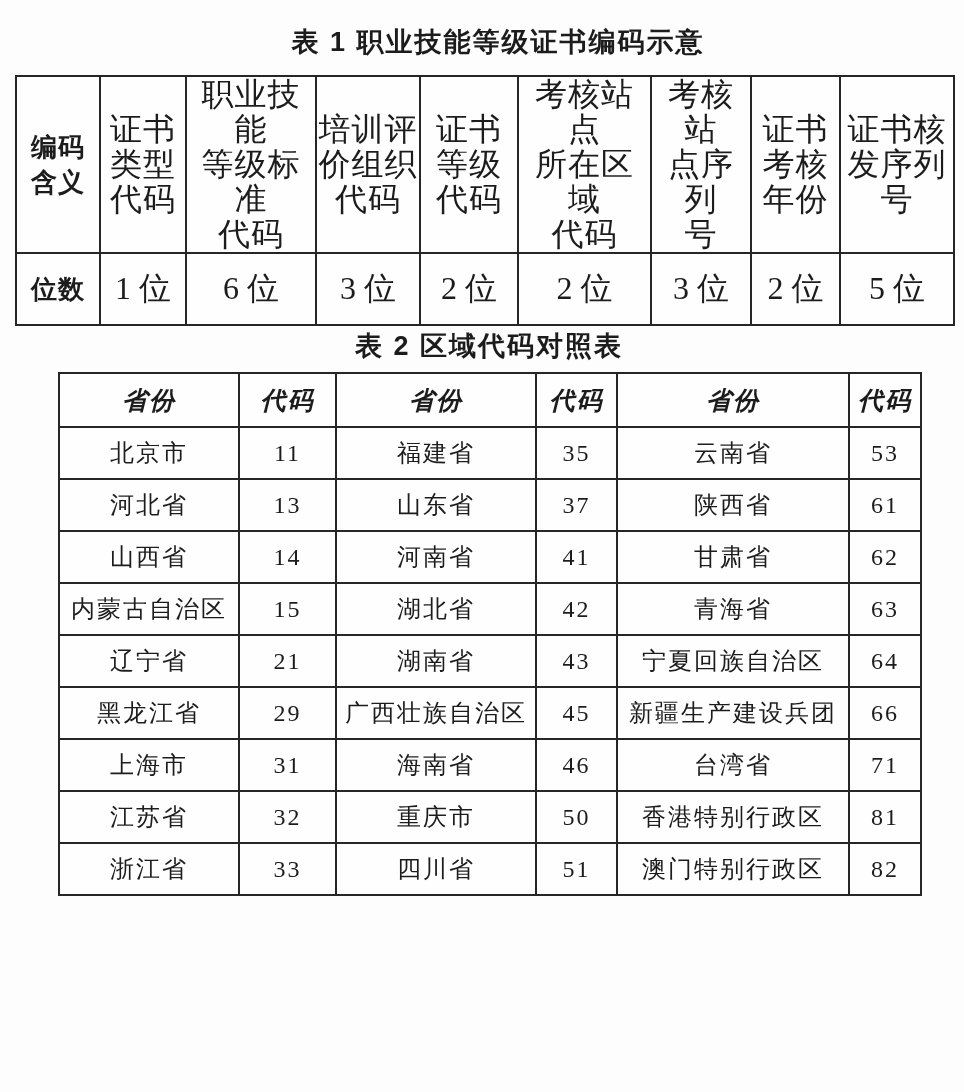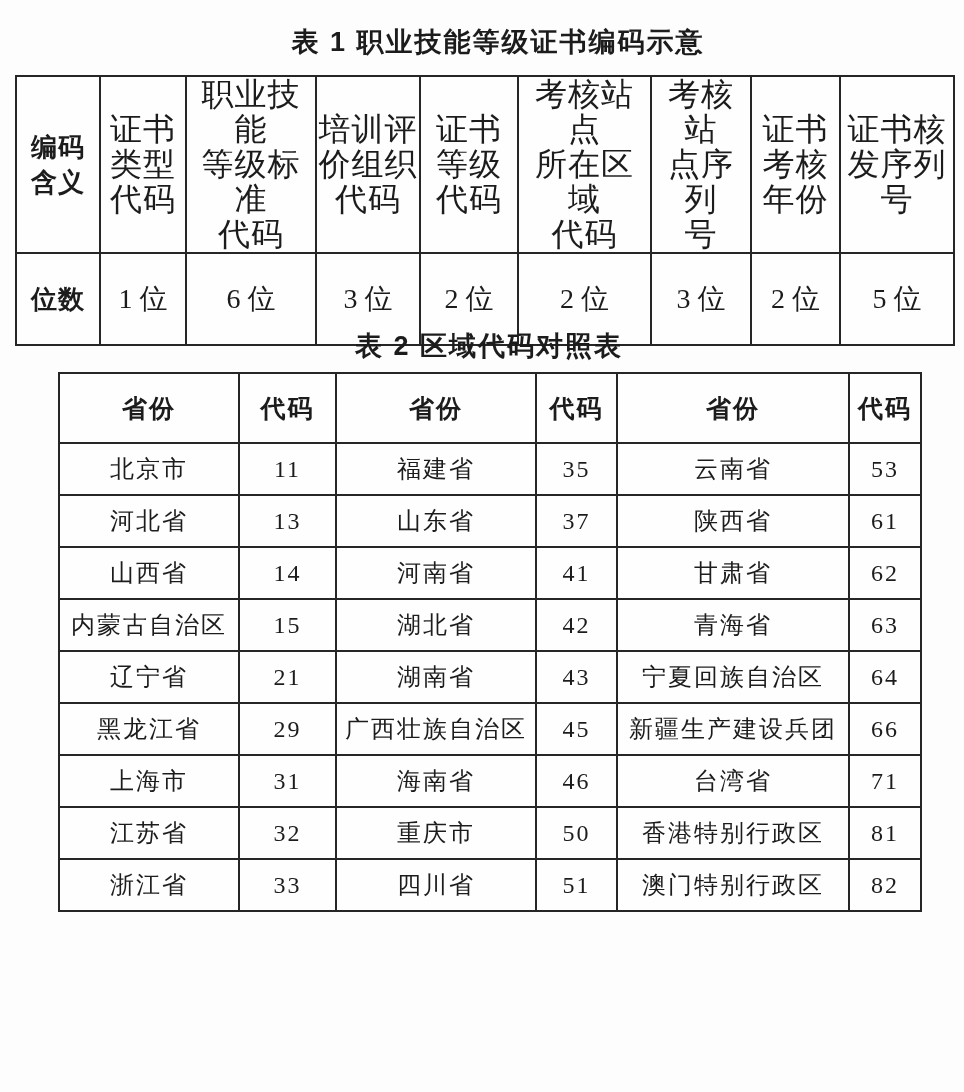--- a/index.html
+++ b/index.html
@@ -32,38 +32,38 @@
     border: 2px solid #262626;
     text-align: center;
     vertical-align: middle;
     padding: 0;
     overflow: hidden;
   }
 
   
   #table1 { left: 15px; top: 75px; width: 938px; }
   #table1 tr.header-row { height: 113px; }
-  #table1 tr.digits-row { height: 92px; }
+  #table1 tr.digits-row { height: 72px; }
   #table1 .hdr {
     font-weight: normal;
     font-size: 32px;
     line-height: 35px;
     letter-spacing: 1px;
     white-space: pre-line;
   }
   #table1 .lbl { font-weight: bold; font-size: 26px; letter-spacing: 1px; }
   #table1 .val {
     font-family: "Liberation Serif", "DejaVu Serif", serif;
     font-weight: normal;
-    font-size: 28px;
+    font-size: 32px;
   }
 
   
   #table2 { left: 58px; top: 372px; width: 862px; }
-  #table2 thead tr { height: 70px; }
+  #table2 thead tr { height: 54px; font-style: italic; }
   #table2 tbody tr { height: 52px; }
   #table2 th { font-weight: bold; font-size: 25px; letter-spacing: 2px; }
   #table2 td {
     font-family: "Liberation Serif", "DejaVu Serif", serif;
     font-size: 24px;
     letter-spacing: 2px;
   }
 </style>
 </head>
 <body>

